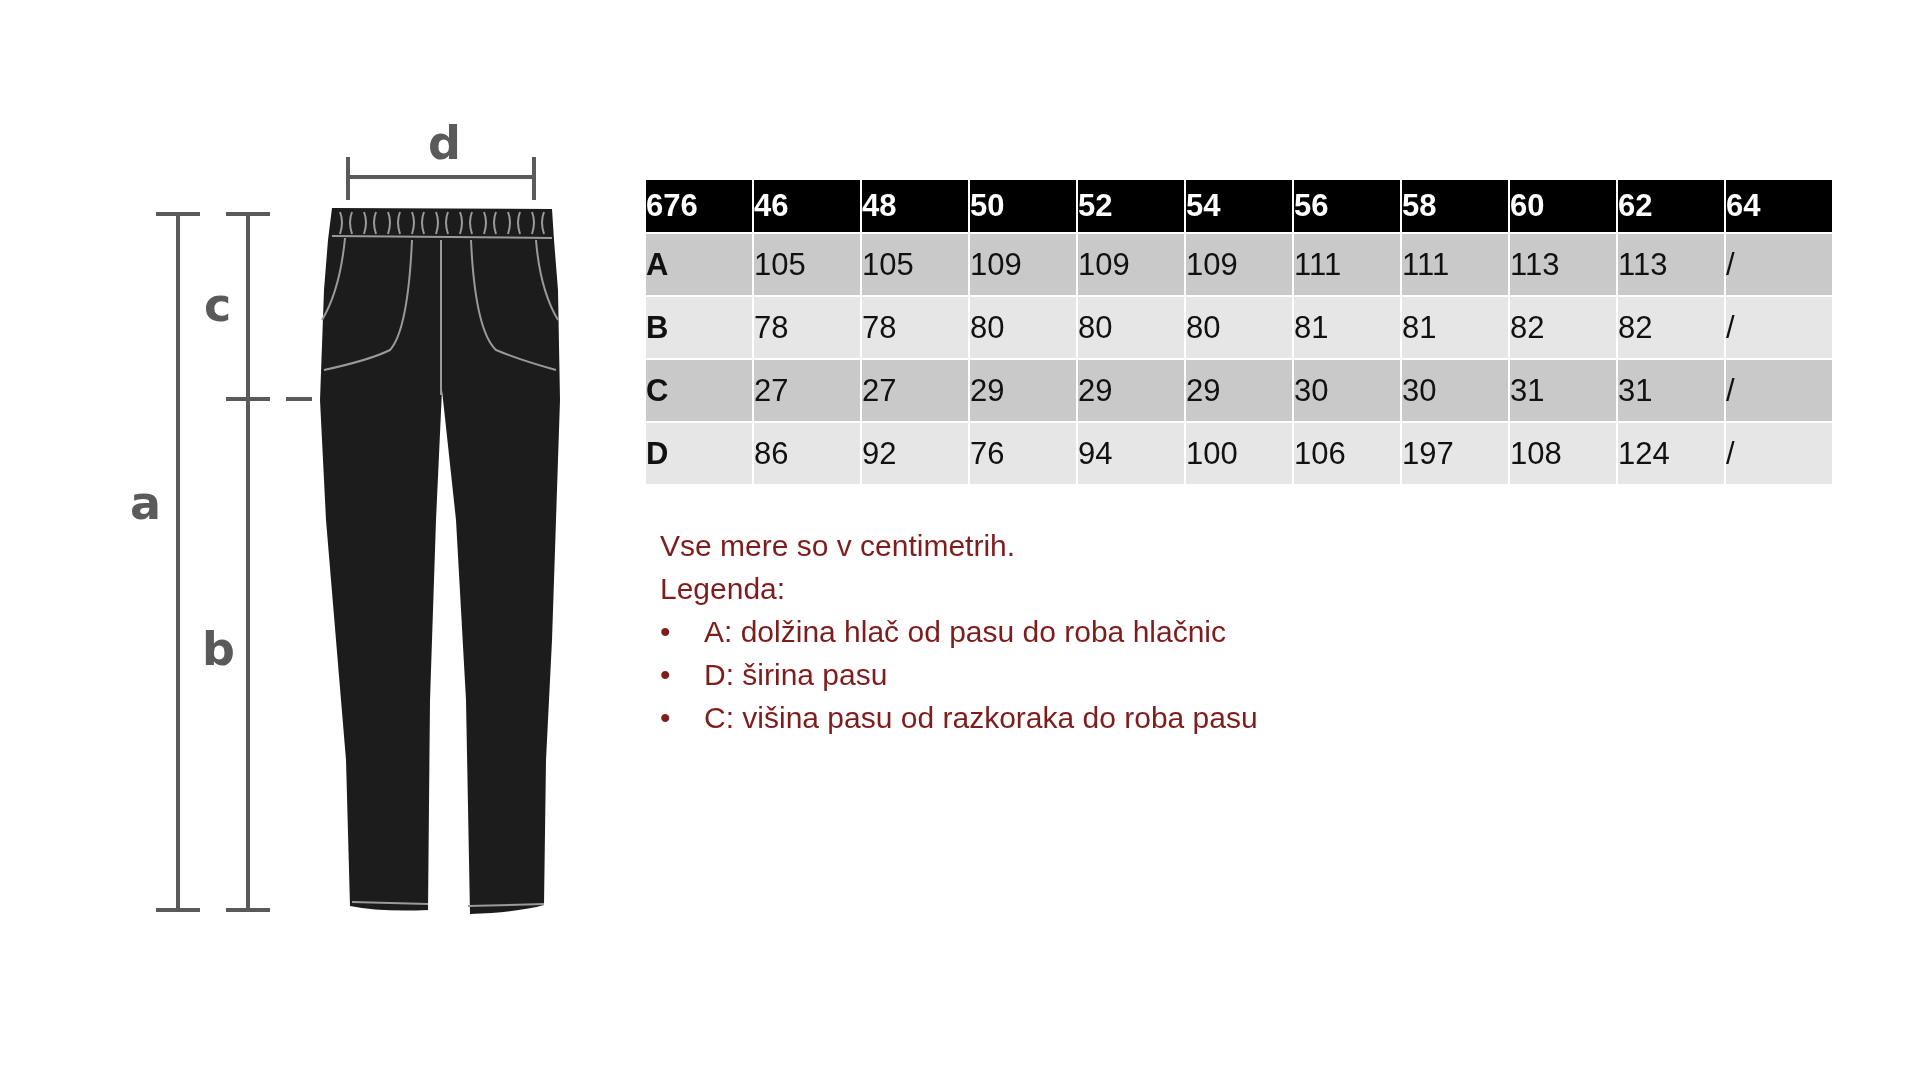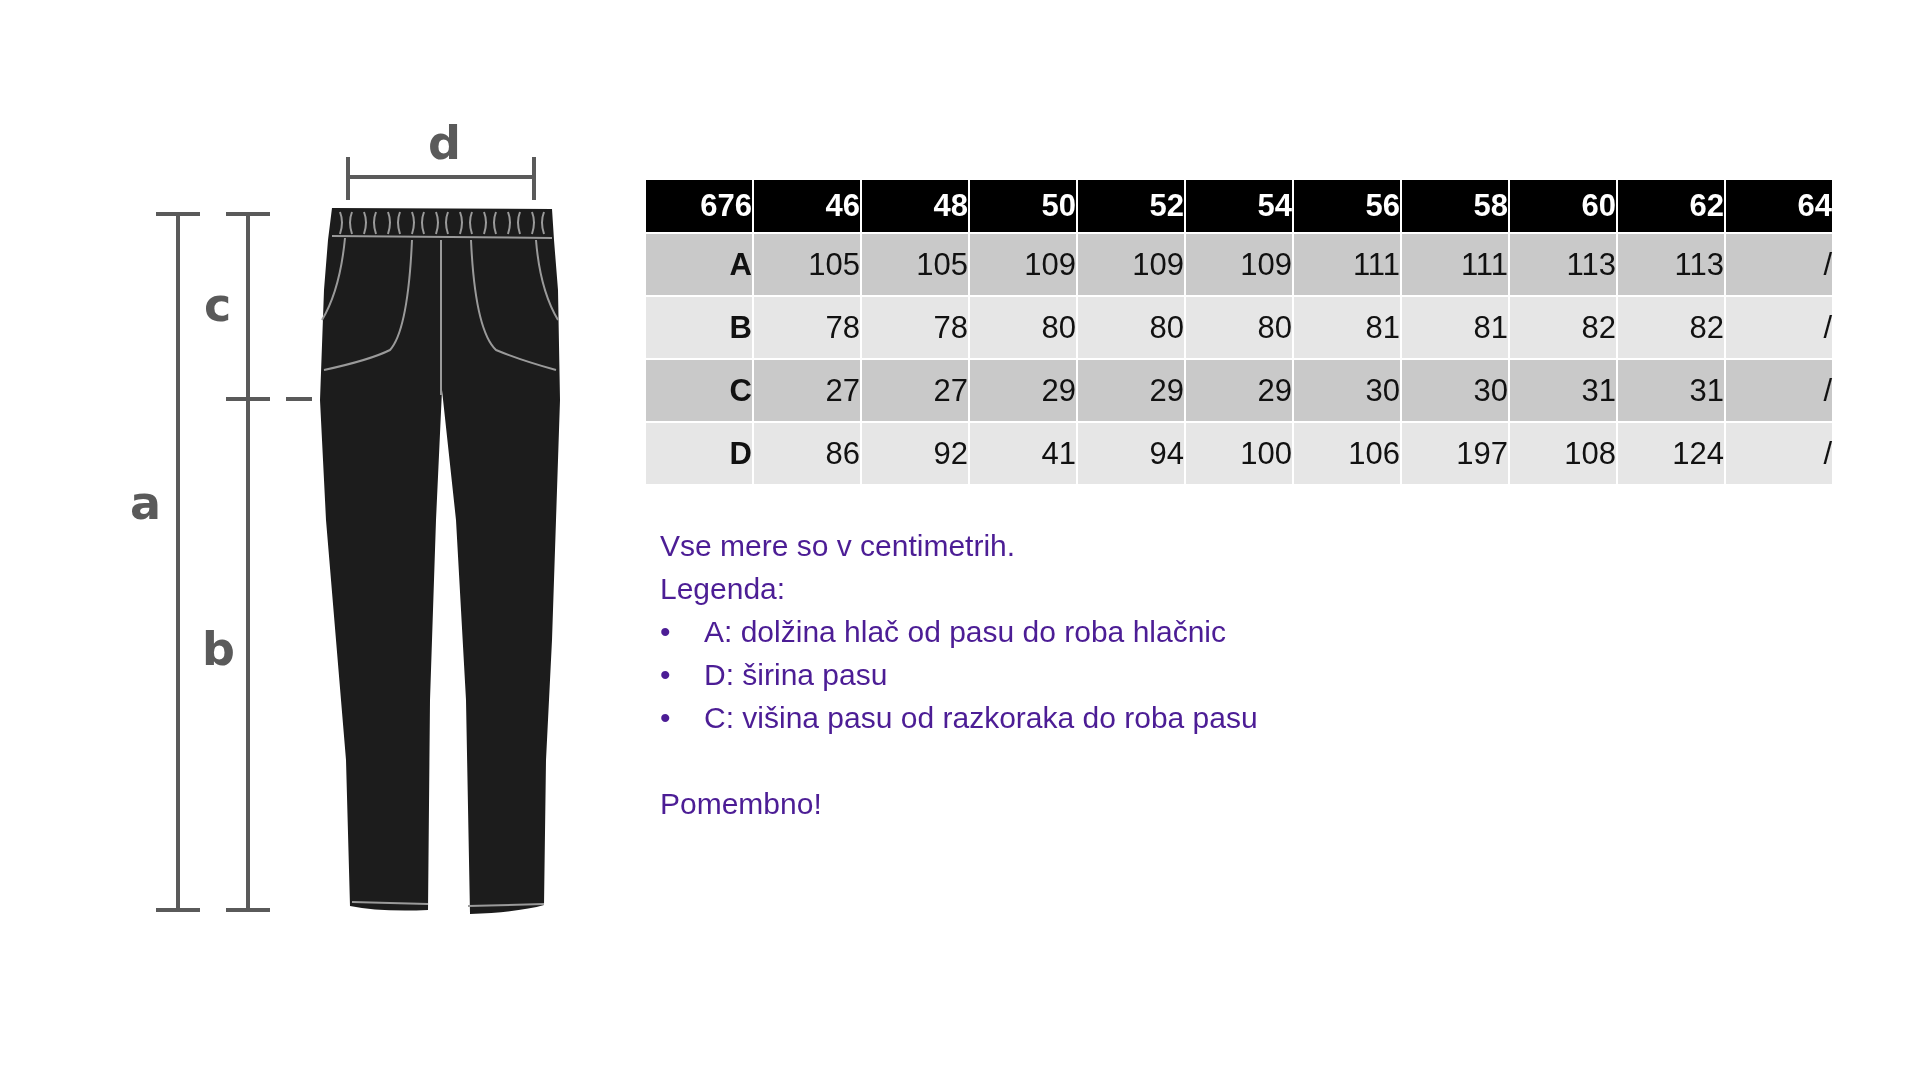--- a/index.html
+++ b/index.html
@@ -1,27 +1,27 @@
 <!DOCTYPE html>
 <html><head>
 <meta charset="utf-8">
 <style>
   html, body { margin:0; padding:0; }
   body { width:1920px; height:1080px; background:#ffffff; position:relative; overflow:hidden;
          font-family:"Liberation Sans", "DejaVu Sans", sans-serif; color:#111; }
   #diagram { position:absolute; left:0; top:0; width:600px; height:960px; }
   .dim-letter { position:absolute; font-family:"DejaVu Sans", sans-serif; font-weight:bold; color:#5a5a5a; font-size:46px; line-height:1; }
   #size-table { position:absolute; left:644px; top:178px; border-collapse:separate; border-spacing:2px; }
-  #size-table td, #size-table th { width:106px; text-align:right; padding:0; font-size:31px; }
+  #size-table td, #size-table th { width:106px; text-align:left; padding:0; font-size:31px; }
   #size-table th { background:#000; color:#fff; height:52px; font-weight:bold; }
   #size-table td { height:61px; color:#111; }
   #size-table tr.row-dark td { background:#c9c9c9; }
   #size-table tr.row-light td { background:#e6e6e6; }
   #size-table td.rowhead { font-weight:bold; }
-  #notes { position:absolute; left:660px; top:524px; font-size:30px; line-height:43px; color:#4c1d95; }
+  #notes { position:absolute; left:660px; top:524px; font-size:30px; line-height:43px; color:#7f1d1d; }
   #notes ul { margin:0; padding:0; list-style:none; }
   #notes li { position:relative; padding-left:44px; }
   #notes li::before { content:"•"; position:absolute; left:0; }
   .gap { height:43px; }
 </style>
 </head>
 <body>
 
 <div id="diagram">
   <svg width="600" height="960" viewBox="0 0 600 960" style="position:absolute;left:0;top:0;">
@@ -113,35 +113,34 @@
     <td>30</td>
     <td>30</td>
     <td>31</td>
     <td>31</td>
     <td>/</td>
   </tr>
   <tr class="row-light">
     <td class="rowhead">D</td>
     <td>86</td>
     <td>92</td>
-    <td>41</td>
+    <td>76</td>
     <td>94</td>
     <td>100</td>
     <td>106</td>
     <td>197</td>
     <td>108</td>
     <td>124</td>
     <td>/</td>
   </tr>
 </tbody>
   </table>
 
 <div id="notes">
   <div>Vse mere so v centimetrih.</div>
   <div>Legenda:</div>
   <ul>
     <li>A: dolžina hlač od pasu do roba hlačnic</li>
     <li>D: širina pasu</li>
     <li>C: višina pasu od razkoraka do roba pasu</li>
   </ul>
   <div class="gap"></div>
-  <div>Pomembno!</div>
 </div>
 
 </body></html>

